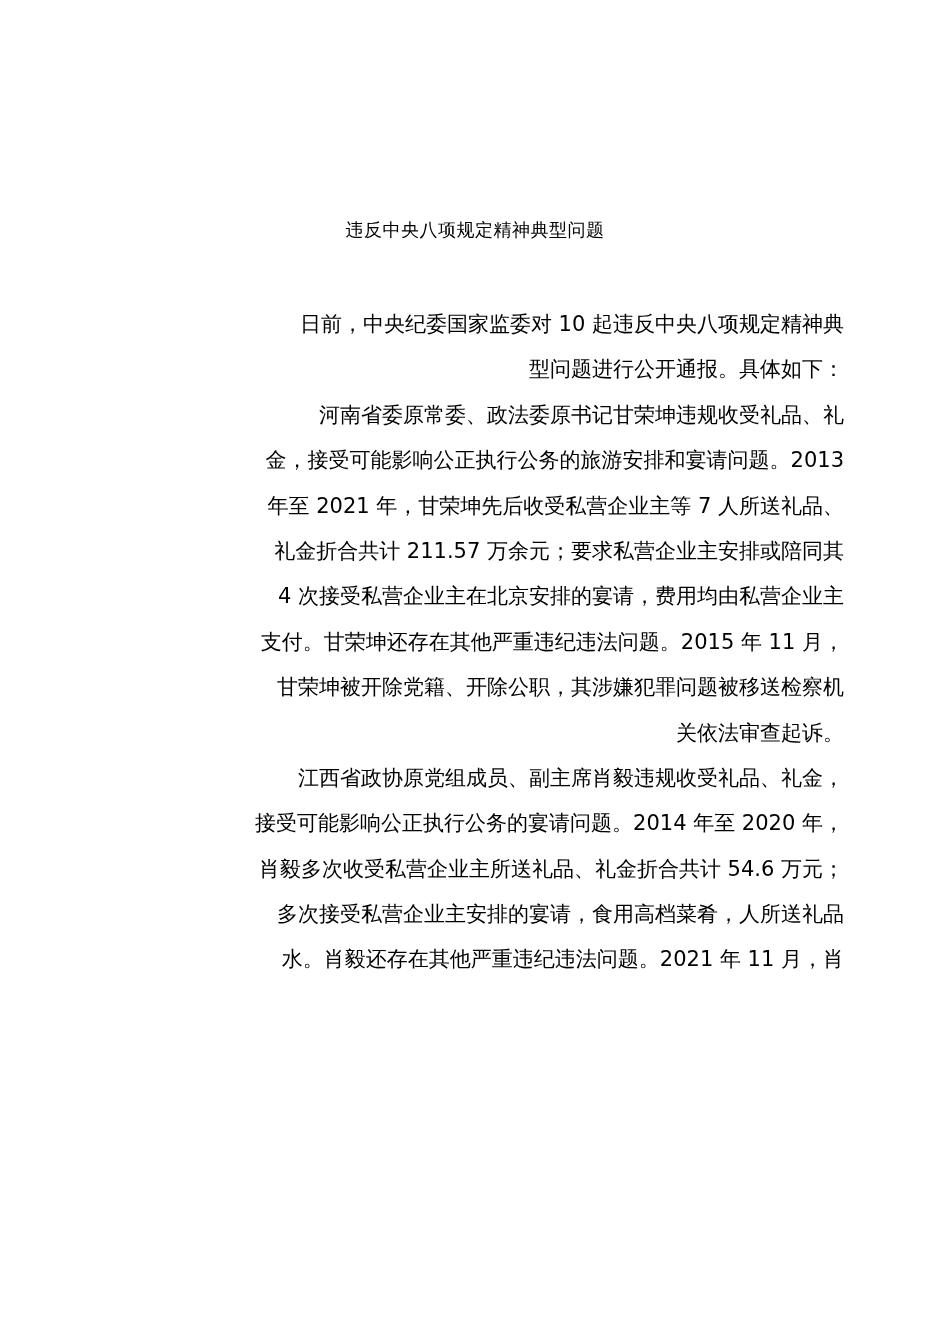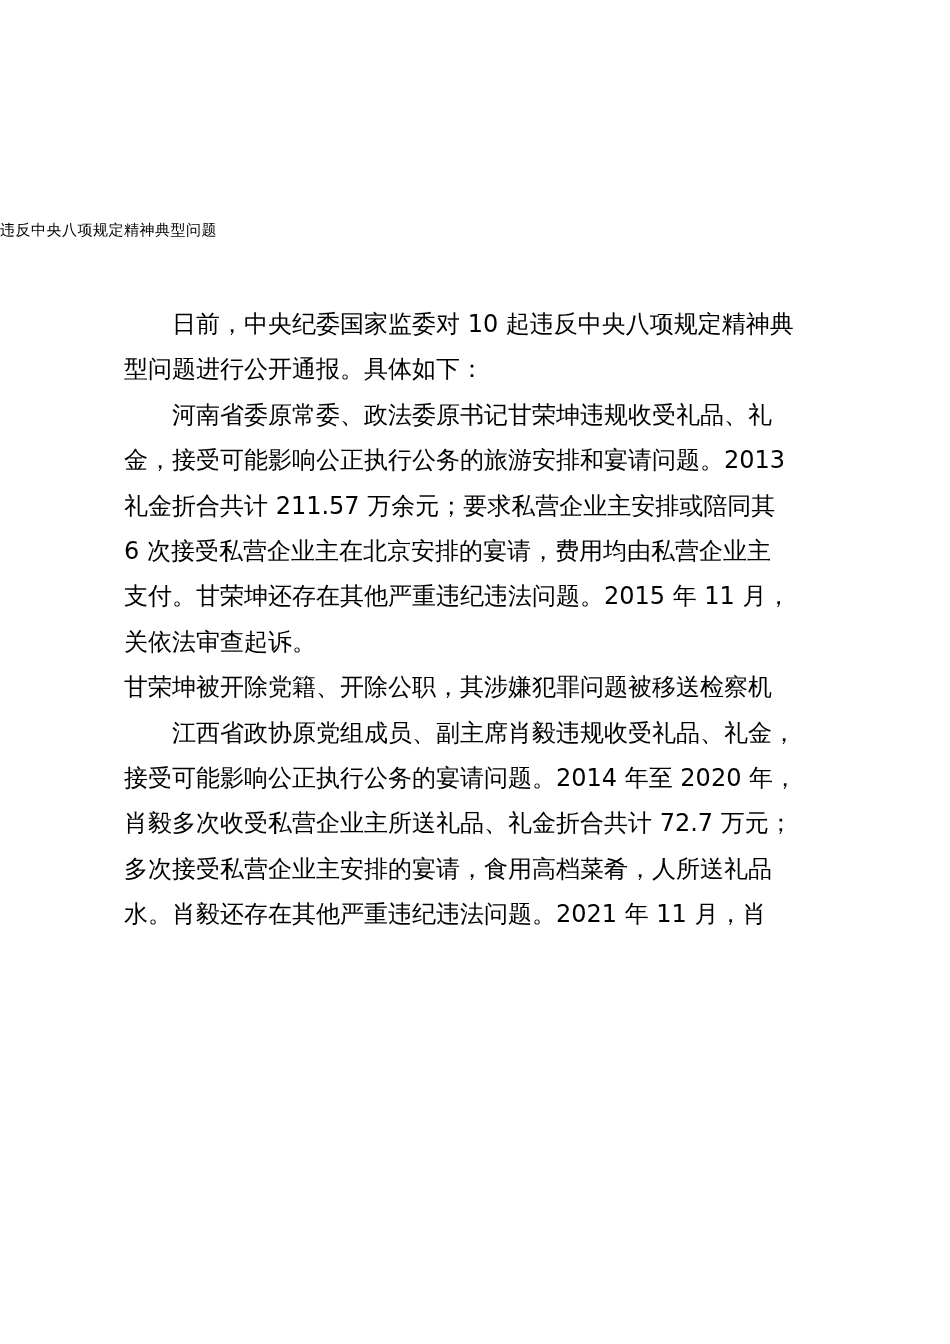--- a/index.html
+++ b/index.html
@@ -21,64 +21,67 @@
       top: 0;
       width: 950px;
       height: 1344px;
       background: #ffffff;
     }
     .title {
       position: absolute;
       top: 213px;
       left: 0;
       width: 950px;
-      font-size: 15px;
+      text-align: center;
+      font-size: 18px;
       line-height: 34px;
       letter-spacing: 0.5px;
     }
     .body {
       position: absolute;
       left: 124px;
       top: 302px;
       width: 720px;
     }
     .line {
       display: block;
-      font-size: 24px;
+      font-size: 21px;
       line-height: 45.4px;
       height: 45.4px;
       white-space: nowrap;
+      text-align: right;
     }
     .line.indent {
       padding-left: 48px;
     }
   </style>
 </head>
 <body>
 
 <div class="page">
   <div class="title">违反中央八项规定精神典型问题</div>
 
   <div class="body">
     <div class="paragraph">
       <span class="line indent">日前，中央纪委国家监委对 10 起违反中央八项规定精神典</span>
       <span class="line">型问题进行公开通报。具体如下：</span>
     </div>
 
     <div class="paragraph">
       <span class="line indent">河南省委原常委、政法委原书记甘荣坤违规收受礼品、礼</span>
       <span class="line">金，接受可能影响公正执行公务的旅游安排和宴请问题。2013</span>
+      <span class="line">年至 2021 年，甘荣坤先后收受私营企业主等 7 人所送礼品、</span>
       <span class="line">礼金折合共计 211.57 万余元；要求私营企业主安排或陪同其</span>
-      <span class="line">6 次接受私营企业主在北京安排的宴请，费用均由私营企业主</span>
+      <span class="line">4 次接受私营企业主在北京安排的宴请，费用均由私营企业主</span>
       <span class="line">支付。甘荣坤还存在其他严重违纪违法问题。2015 年 11 月，</span>
+      <span class="line">甘荣坤被开除党籍、开除公职，其涉嫌犯罪问题被移送检察机</span>
       <span class="line">关依法审查起诉。</span>
-      <span class="line">甘荣坤被开除党籍、开除公职，其涉嫌犯罪问题被移送检察机</span>
     </div>
 
     <div class="paragraph">
       <span class="line indent">江西省政协原党组成员、副主席肖毅违规收受礼品、礼金，</span>
       <span class="line">接受可能影响公正执行公务的宴请问题。2014 年至 2020 年，</span>
-      <span class="line">肖毅多次收受私营企业主所送礼品、礼金折合共计 72.7 万元；</span>
+      <span class="line">肖毅多次收受私营企业主所送礼品、礼金折合共计 54.6 万元；</span>
       <span class="line">多次接受私营企业主安排的宴请，食用高档菜肴，人所送礼品</span>
       <span class="line">水。肖毅还存在其他严重违纪违法问题。2021 年 11 月，肖</span>
     </div>
   </div>
 </div>
 
 </body></html>

